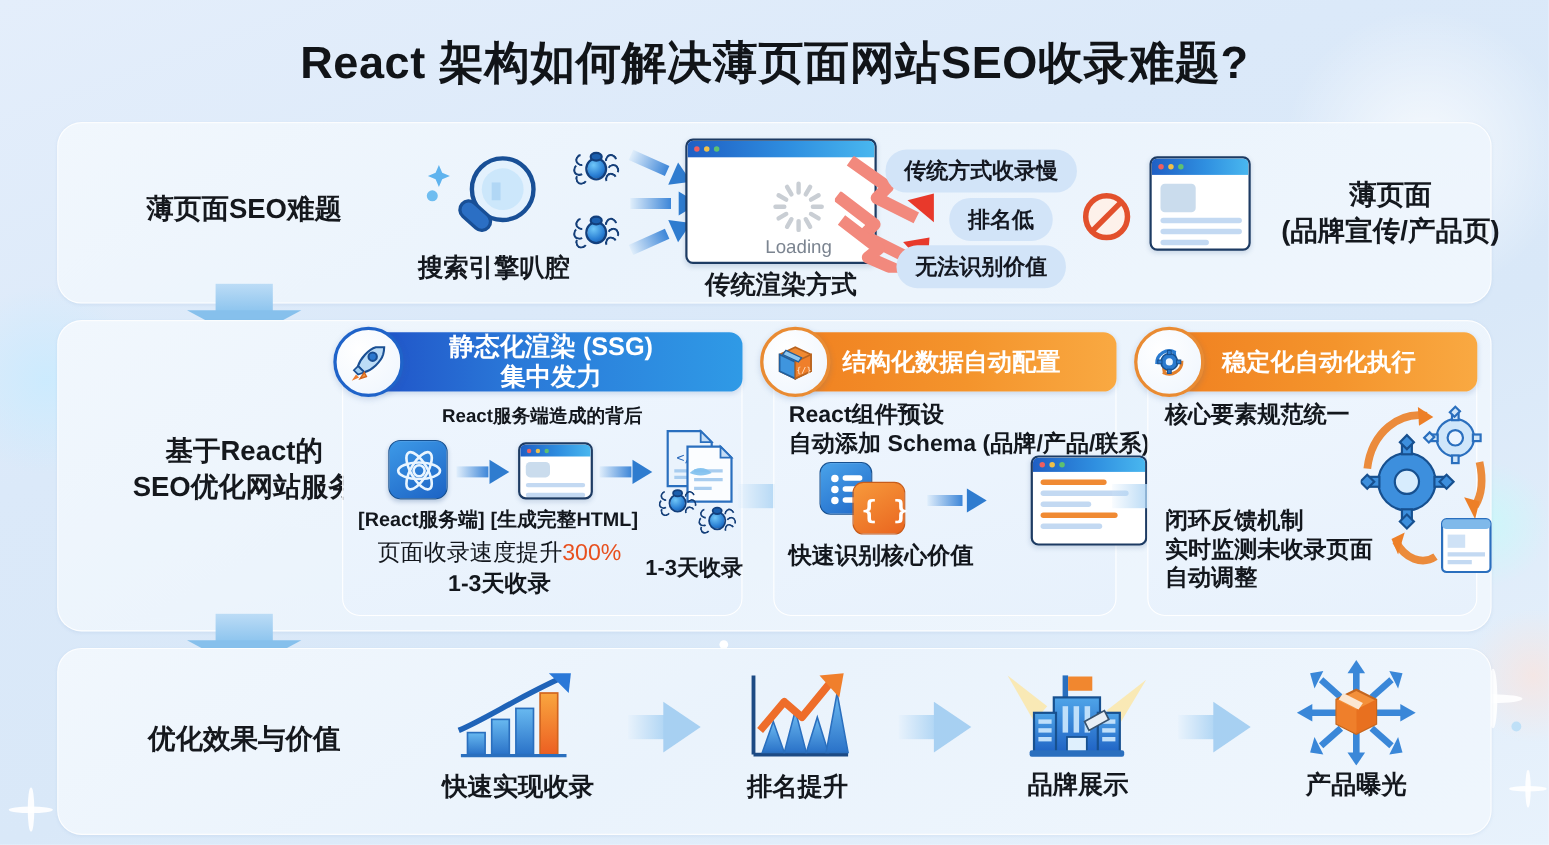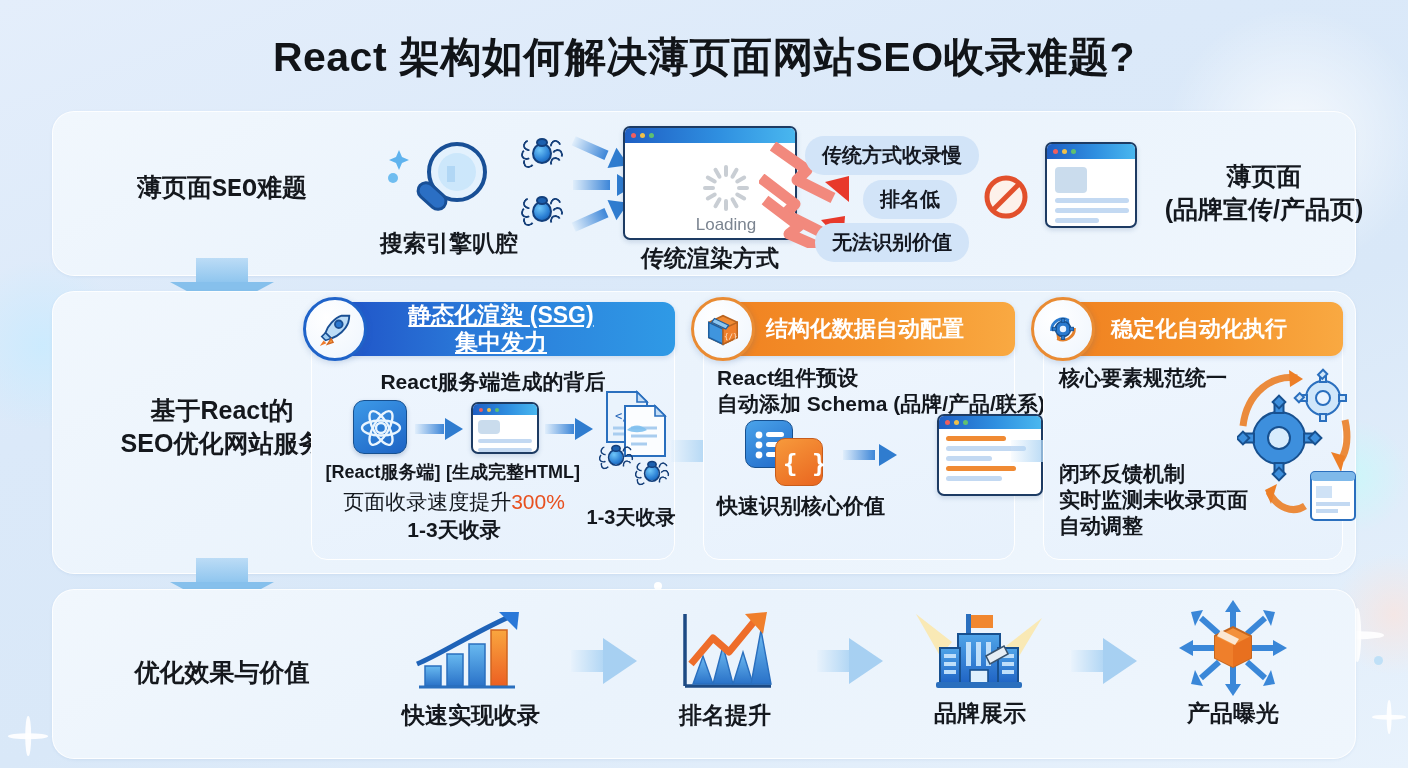--- a/index.html
+++ b/index.html
@@ -130,21 +130,21 @@
     border-radius:2px; background:#c9ced4; transform-origin:2px 23px;
   }
 
   
   .secbar {
     position:absolute; height:54px; border-radius:12px;
     display:flex; align-items:center; justify-content:center;
     color:#fff; font-weight:bold; text-align:center; line-height:1.18;
     box-shadow:0 2px 5px rgba(60,100,160,0.18);
   }
-  .secbar.blue   { background:linear-gradient(90deg,#1f50c6 0%,#2a78d8 40%,#2f9ae6 100%);text-decoration:underline; }
+  .secbar.blue   { background:linear-gradient(90deg,#1f50c6 0%,#2a78d8 40%,#2f9ae6 100%); }
   .secbar.orange { background:linear-gradient(90deg,#f08020 0%,#f4942c 55%,#f9a942 100%); }
   .secicon {
     position:absolute; width:64px; height:64px; border-radius:50%;
     background:radial-gradient(circle at 35% 30%,#ffffff 0%,#f3f8fe 70%,#e8f1fb 100%);
     display:flex; align-items:center; justify-content:center;
     box-shadow:0 2px 6px rgba(60,100,160,0.22); z-index:3;
   }
   .secicon.bdr-blue { border:3px solid #1f63c9; }
   .secicon.bdr-or   { border:3px solid #e98b33; }
 
@@ -165,21 +165,21 @@
 <div class="spark" style="left:1372px;top:700px;width:34px;height:34px;"></div>
 <div class="spark" style="left:8px;top:716px;width:40px;height:40px;"></div>
 <div style="position:absolute;left:1374px;top:656px;width:9px;height:9px;border-radius:50%;background:#bfe0f7;"></div>
 <div style="position:absolute;left:1330px;top:694px;width:7px;height:7px;border-radius:50%;background:#cfe8fa;"></div>
 <div style="position:absolute;left:352px;top:704px;width:9px;height:9px;border-radius:50%;background:#ffffff;"></div>
 <div style="position:absolute;left:654px;top:582px;width:8px;height:8px;border-radius:50%;background:#ffffff;"></div>
 
 <div class="title">React 架构如何解决薄页面网站SEO收录难题?</div>
 
 <div class="card" id="row1">
-  <div class="rowlabel" style="left:24px;top:62px;width:290px;font-family:Liberation Mono, monospace;">薄页面SEO难题</div>
+  <div class="rowlabel" style="left:24px;top:62px;width:290px;">薄页面SEO难题</div>
 
   <div style="position:absolute;left:330px;top:24px;width:130px;height:92px;">
     <svg viewBox="0 0 130 92" width="130" height="92">
       <circle cx="74" cy="36" r="28" fill="#e3f1fd" stroke="#184f96" stroke-width="4"></circle>
       <circle cx="74" cy="36" r="19" fill="#c9e6fb" opacity="0.9"></circle>
       <path d="M64 30 h8 v16 h-8 z" fill="#9ecdf2" opacity="0.6"></path>
       <rect x="33" y="52" width="32" height="16" rx="8" transform="rotate(42 49 60)" fill="#2b6fc4" stroke="#184f96" stroke-width="3"></rect>
       <path d="M16 14 l3 7 7 3 -7 3 -3 7 -3 -7 -7 -3 7 -3 z" fill="#5fb3ee"></path>
       <circle cx="10" cy="42" r="5" fill="#6fbdf0"></circle>
     </svg>
@@ -310,21 +310,21 @@
   </div>
   <div class="secicon bdr-blue" style="left:250px;top:5px;">
     <svg viewBox="0 0 40 40" width="38" height="38">
       <path d="M27 6 C20 8 12 17 10 24 l6 6 c7-2 16-10 18-17 1-4 1-7 1-7 s-4 0-8 0 z" fill="#bcdcf6" stroke="#1a4f93" stroke-width="2"></path>
       <circle cx="24" cy="15" r="4" fill="#2b78cf" stroke="#1a4f93" stroke-width="2"></circle>
       <path d="M10 24 l-4 4 4 4 6 -2 z" fill="#9ecdf2" stroke="#1a4f93" stroke-width="1.6"></path>
       <path d="M16 30 l-4 6 6 -2 z" fill="#f79b3e" stroke="#d2651f" stroke-width="1.4"></path>
       <path d="M8 32 l-4 6 7 -3 z" fill="#ef7a2b"></path>
     </svg>
   </div>
-  <div class="ptext" style="left:272px;top:76px;width:336px;text-align:center;font-size:21px;">React服务端造成的背后</div>
+  <div class="ptext" style="left:272px;top:76px;width:336px;text-align:center;font-size:17px;">React服务端造成的背后</div>
 
   <div style="position:absolute;left:300px;top:108px;width:54px;height:54px;border-radius:11px;background:linear-gradient(150deg,#3d9ae8,#1d63c4);border:1px solid #17508f;box-shadow:0 2px 4px rgba(30,70,130,0.25);">
     <svg viewBox="0 0 54 54" width="54" height="54">
       <circle cx="27" cy="27" r="5" fill="none" stroke="#e9f5ff" stroke-width="2.4"></circle>
       <ellipse cx="27" cy="27" rx="19" ry="7.5" fill="none" stroke="#e9f5ff" stroke-width="2.4"></ellipse>
       <ellipse cx="27" cy="27" rx="19" ry="7.5" fill="none" stroke="#e9f5ff" stroke-width="2.4" transform="rotate(60 27 27)"></ellipse>
       <ellipse cx="27" cy="27" rx="19" ry="7.5" fill="none" stroke="#e9f5ff" stroke-width="2.4" transform="rotate(120 27 27)"></ellipse>
     </svg>
   </div>
   <div class="ra" style="left:362px;top:126px;width:48px;">

